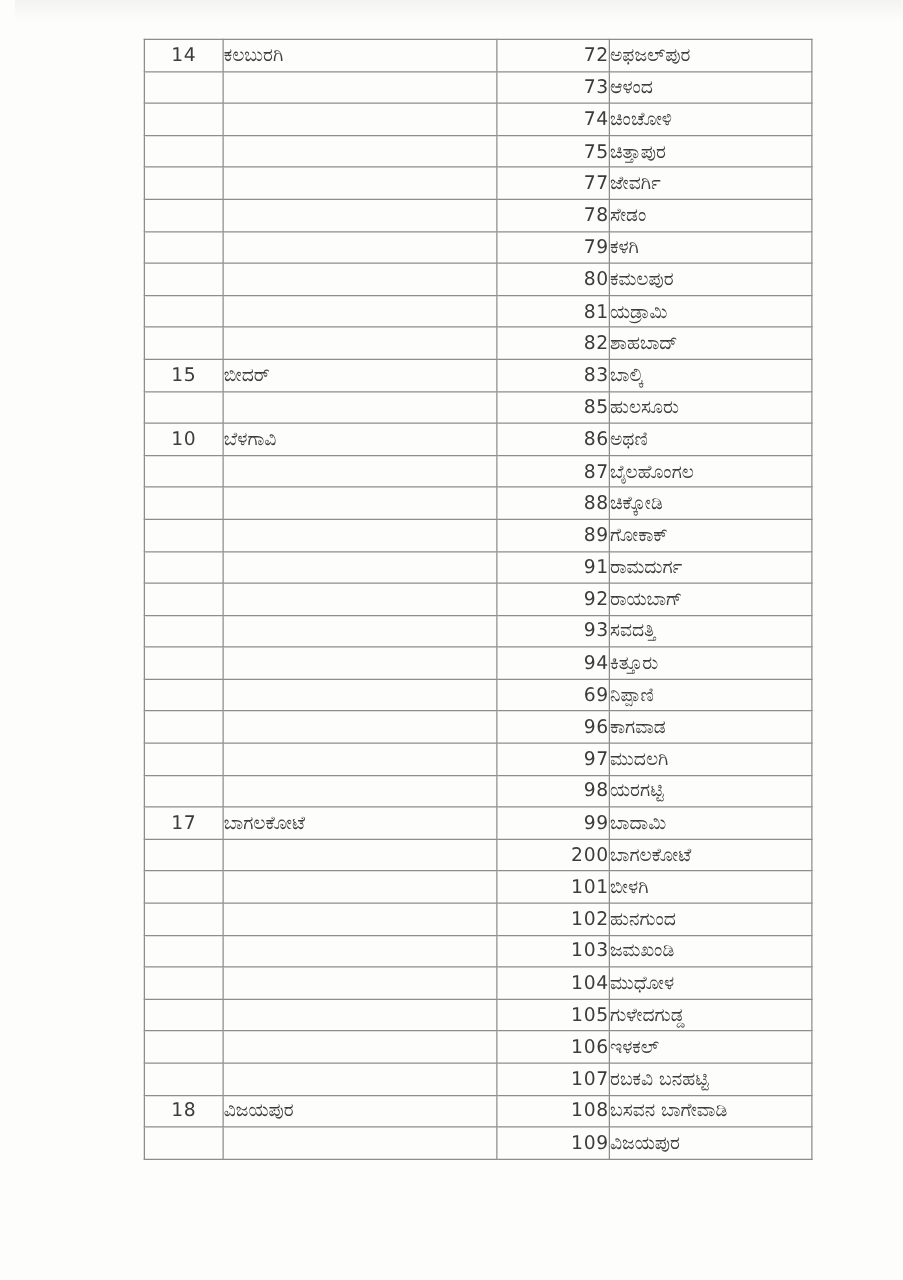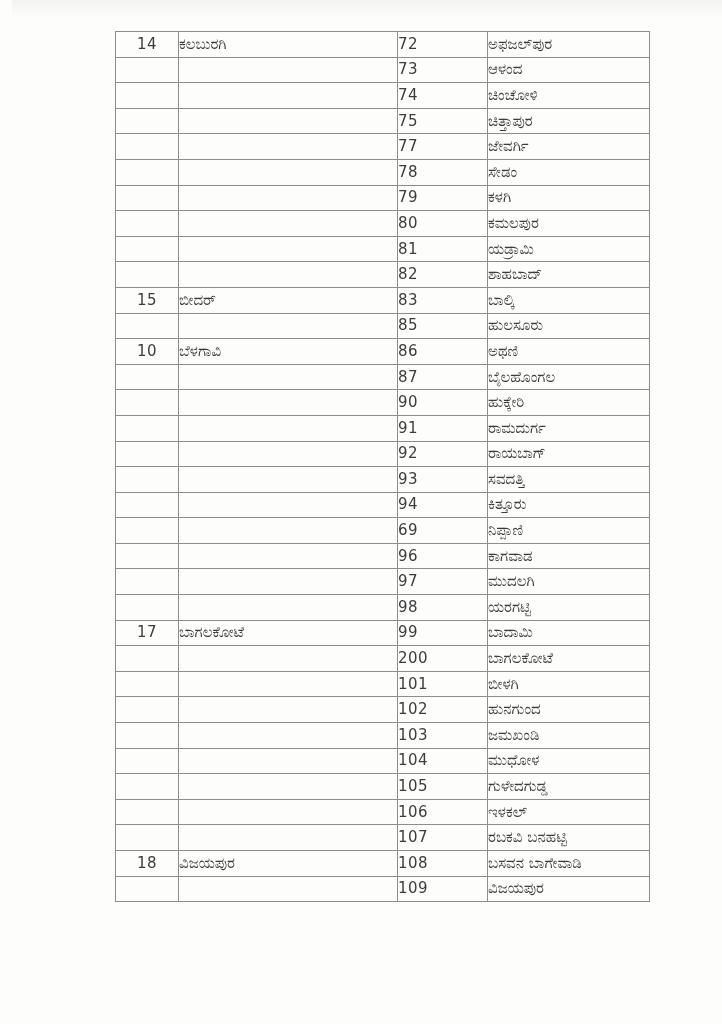--- a/index.html
+++ b/index.html
@@ -38,21 +38,21 @@
     height: 24.6px;
     padding: 0;
     vertical-align: middle;
     font-size: 15px;
     line-height: 1;
     white-space: nowrap;
     overflow: hidden;
   }
   td.c-dno   { width: 62px;  text-align: center; font-size: 14.5px; letter-spacing: 0.5px; }
   td.c-dname { width: 218px; padding-left: 12px; font-size: 15.5px; }
-  td.c-tno   { width: 89px;  text-align: left; font-size: 14.5px; letter-spacing: 0.5px; }
+  td.c-tno   { width: 89px;  text-align: right; font-size: 14.5px; letter-spacing: 0.5px; }
   td.c-tname { width: 161px; padding-left: 9px;  font-size: 15.5px; margin-top: 16px; }
 </style>
 </head>
 <body>
 
 <div class="scan-page">
   <table class="district-taluk">
     <tbody>
         <tr>
     <td class="c-dno">14</td>
@@ -134,22 +134,28 @@
   </tr>
         <tr>
     <td class="c-dno"></td>
     <td class="c-dname"></td>
     <td class="c-tno">87</td>
     <td class="c-tname">ಬೈಲಹೊಂಗಲ</td>
   </tr>
         <tr>
     <td class="c-dno"></td>
     <td class="c-dname"></td>
-    <td class="c-tno">90</td>
-    <td class="c-tname">ಹುಕ್ಕೇರಿ</td>
+    <td class="c-tno">88</td>
+    <td class="c-tname">ಚಿಕ್ಕೋಡಿ</td>
+  </tr>
+        <tr>
+    <td class="c-dno"></td>
+    <td class="c-dname"></td>
+    <td class="c-tno">89</td>
+    <td class="c-tname">ಗೋಕಾಕ್</td>
   </tr>
         <tr>
     <td class="c-dno"></td>
     <td class="c-dname"></td>
     <td class="c-tno">91</td>
     <td class="c-tname">ರಾಮದುರ್ಗ</td>
   </tr>
         <tr>
     <td class="c-dno"></td>
     <td class="c-dname"></td>

